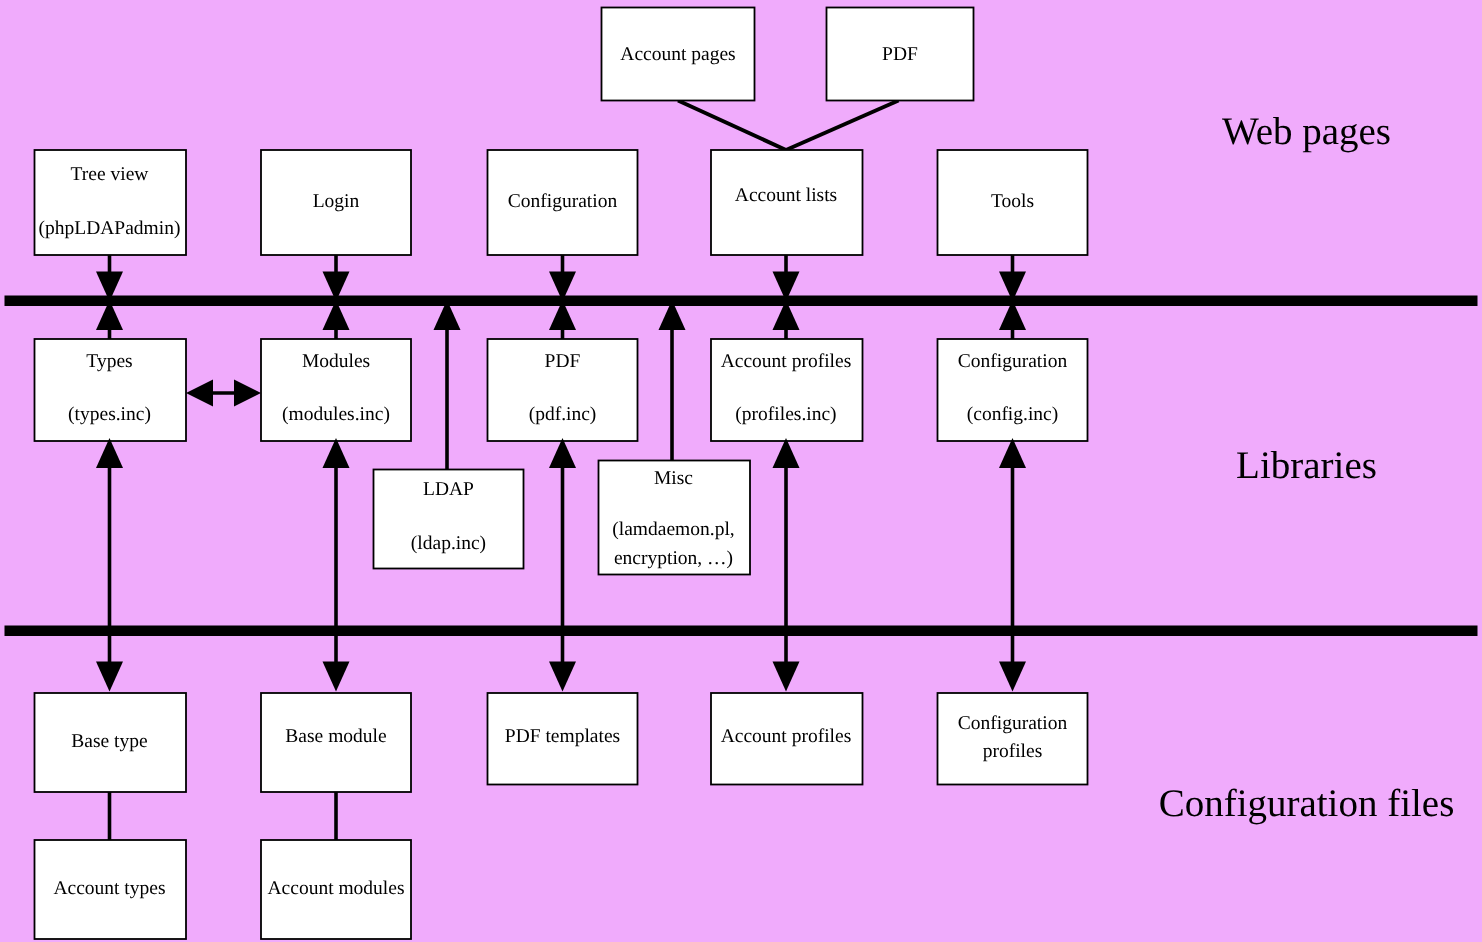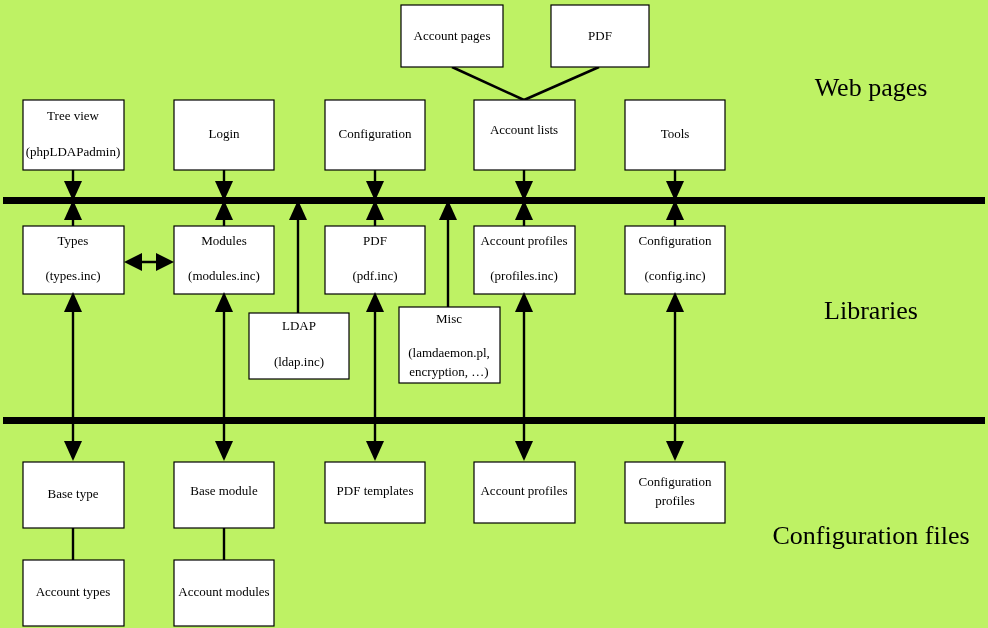--- a/index.html
+++ b/index.html
@@ -1,17 +1,17 @@
 <!DOCTYPE html>
 <html><head>
 <meta charset="utf-8">
 <style>
   html,body{margin:0;padding:0;background:#ffffff;}
   body{font-family:"Liberation Serif",serif;}
-  #stage{position:relative;width:988px;height:628px;background:#bef264;overflow:hidden;}
+  #stage{position:relative;width:988px;height:628px;background:#f0abfc;overflow:hidden;}
   #diagram{position:absolute;left:0;top:0;width:988px;height:628px;}
   .node-box{fill:#ffffff;stroke:#000000;stroke-width:1.2;}
   .node-text{font-family:"Liberation Serif",serif;font-size:13px;fill:#000;text-anchor:middle;dominant-baseline:middle;}
   .tier-label{font-family:"Liberation Serif",serif;font-size:26px;fill:#000;text-anchor:middle;dominant-baseline:middle;}
   .bus{stroke:#000;stroke-width:7;stroke-linecap:butt;}
   .conn{stroke:#000;stroke-width:2.4;fill:none;}
   .fan{stroke:#000;stroke-width:2.6;fill:none;}
   .arrowhead{fill:#000;stroke:none;}
 </style>
 </head>

